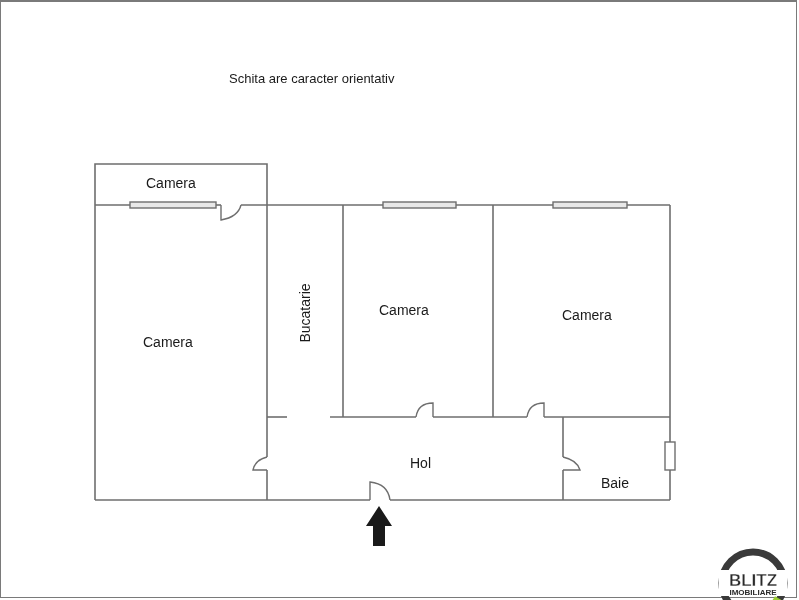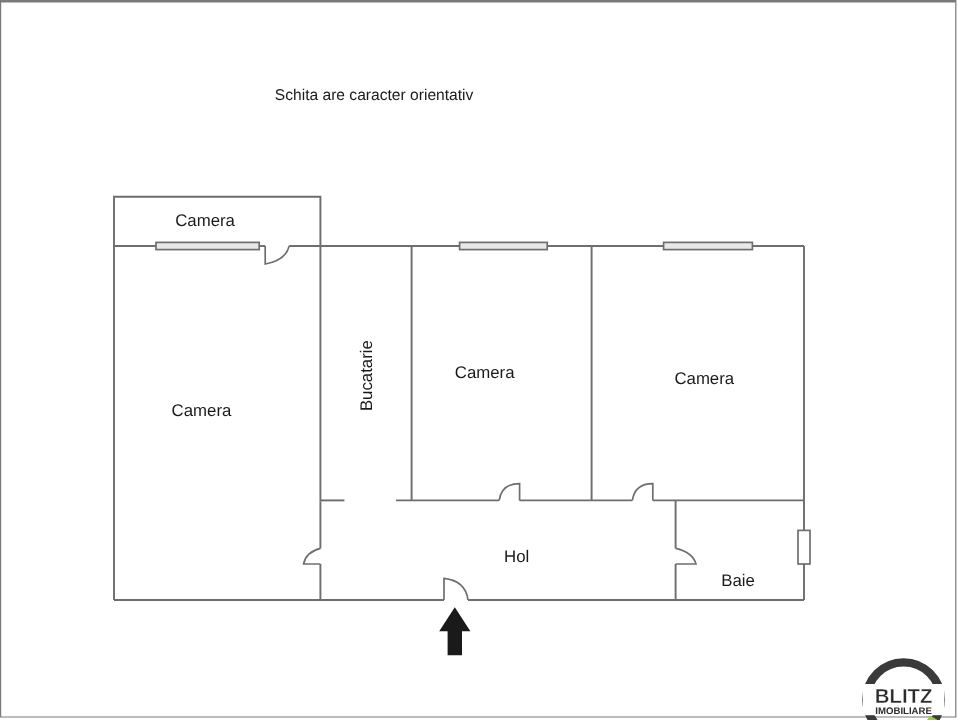--- a/index.html
+++ b/index.html
@@ -71,21 +71,21 @@
 
   <path d="M379,506 L392,526 L385,526 L385,546 L373,546 L373,526 L366,526 Z" fill="#1a1a1a"></path>
 </svg>
 
 <div class="lbl subtitle">Schita are caracter orientativ</div>
 <div class="lbl" style="left:146px; top:176px;">Camera</div>
 <div class="lbl" style="left:143px; top:335px;">Camera</div>
 <div class="lbl vert" style="left:273px; top:306px; width:64px; text-align:center;">Bucatarie</div>
 <div class="lbl" style="left:379px; top:303px;">Camera</div>
 <div class="lbl" style="left:562px; top:308px;">Camera</div>
-<div class="lbl" style="left:420px; top:456px;">Hol</div>
+<div class="lbl" style="left:410px; top:456px;">Hol</div>
 <div class="lbl" style="left:601px; top:476px;">Baie</div>
 
 <div class="logo">
   <svg width="74" height="74" viewBox="0 0 74 74">
     <circle cx="37" cy="37" r="31" fill="none" stroke="#3a3a3a" stroke-width="7"></circle>
     <path d="M62,52 A31,31 0 0 1 25,66" fill="none" stroke="#9acd32" stroke-width="7"></path>
     <rect x="3" y="24" width="68" height="26" fill="#ffffff"></rect>
     <text x="37" y="40" text-anchor="middle" font-family="Liberation Sans, sans-serif" font-weight="bold" font-size="17" fill="#2a2a2a" stroke="#ffffff" stroke-width="0.3">BLITZ</text>
     <text x="37" y="49" text-anchor="middle" font-family="Liberation Sans, sans-serif" font-weight="bold" font-size="8" fill="#2a2a2a">IMOBILIARE</text>
   </svg>

